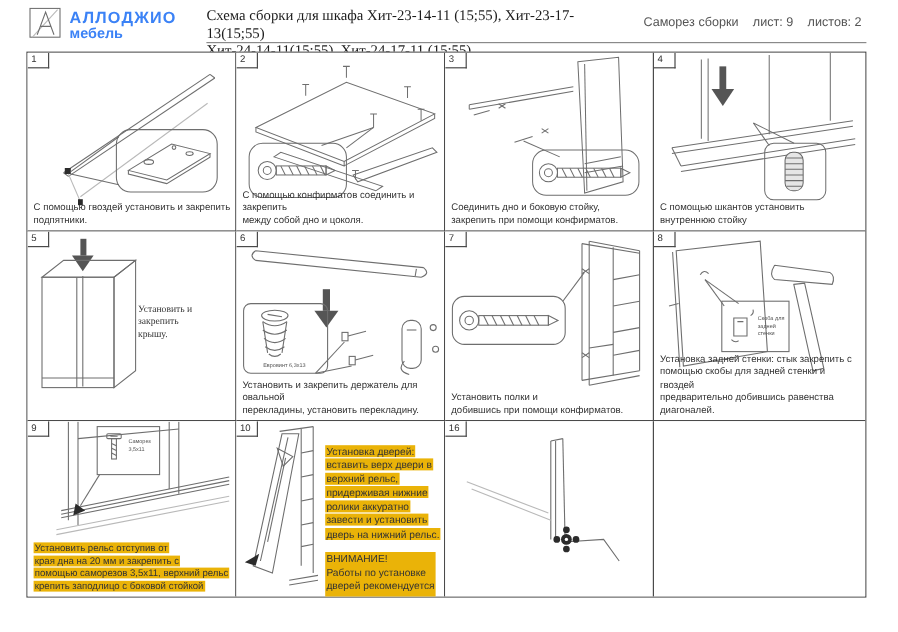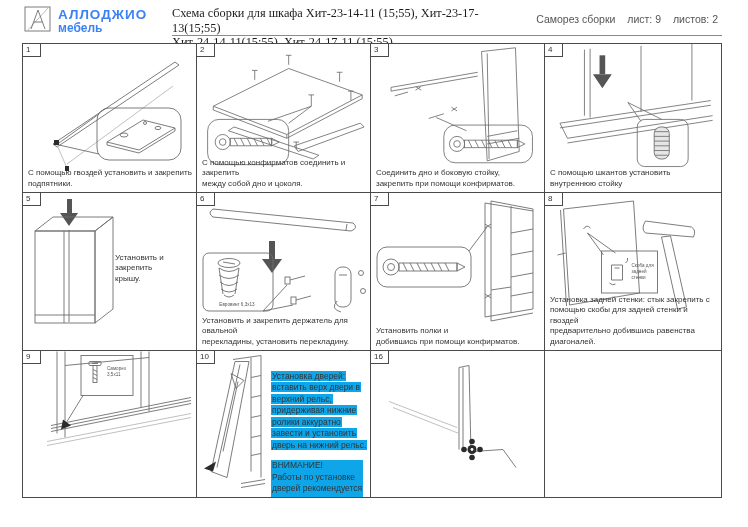--- a/index.html
+++ b/index.html
@@ -23,23 +23,23 @@
   .hline{position:absolute;left:150px;right:4px;top:31px;border-bottom:1px solid #8a8a8a;}
 
   
   .grid{position:absolute;left:22px;top:43px;display:grid;grid-template-columns:174px 174px 174px 176px;grid-template-rows:149px 158px 146px;border:1px solid #4a4a4a;background:#fff;}
   .cell{position:relative;border-right:1px solid #4a4a4a;border-bottom:1px solid #4a4a4a;overflow:hidden;background:#fff;}
   .cell.lc{border-right:none;}
   .cell.lr{border-bottom:none;}
   .num{position:absolute;top:0;left:0;width:14px;height:12px;border-right:1px solid #4a4a4a;border-bottom:1px solid #4a4a4a;font-size:8px;line-height:12px;padding-left:3px;background:#fff;z-index:3;}
   .art{position:absolute;left:0;top:0;width:100%;height:100%;z-index:1;}
   .cap{position:absolute;left:5px;right:3px;bottom:3px;font-size:8px;line-height:1.3;color:#333;white-space:pre-line;z-index:2;}
-  .cap5{position:absolute;left:92px;top:60px;right:4px;bottom:auto;}
+  .cap5{position:absolute;left:92px;top:60px;right:4px;bottom:auto;font-family:Liberation Serif, serif;}
   .cap11{bottom:8px;}
-  .hl{background:#0ea5e9;-webkit-box-decoration-break:clone;box-decoration-break:clone;padding:0 1px;}
+  .hl{background:#eab308;-webkit-box-decoration-break:clone;box-decoration-break:clone;padding:0 1px;}
   .txt10{position:absolute;left:74px;top:20px;width:97px;font-size:8.5px;line-height:1.35;white-space:pre-line;z-index:2;}
   .txt10 .p2{margin-top:9px;display:inline-block;}
   .tiny{font-size:4.6px;fill:#555;}
 </style>
 </head>
 <body>
 
 <div class="hdr">
   <svg class="logo" width="28" height="27" viewBox="0 0 28 27">
     <rect class="o" x="1" y="1" width="25" height="24"></rect>
@@ -334,20 +334,24 @@
       <g stroke="#6e6e6e" stroke-width=".7">
         <line x1="70" y1="18" x2="74" y2="20"></line>
           <line x1="70" y1="22" x2="74" y2="24"></line>
           <line x1="70" y1="26" x2="74" y2="28"></line>
       </g>
       <text class="tiny" x="84" y="18">Саморез</text>
       <text class="tiny" x="84" y="24">3,5х11</text>
       <line x1="60" y1="44" x2="44" y2="70"></line>
       <polygon class="blk" points="40,68 38,78 48,74"></polygon>
     </svg>
+    <div class="cap"><span class="hl">Установить рельс  отступив от
+края дна на 20 мм и закрепить  с
+помощью саморезов 3,5х11, верхний рельс
+крепить заподлицо с боковой стойкой</span></div>
   </div>
 
   <div class="cell lr">
     <div class="num">10</div>
     <svg class="art" viewBox="0 0 173 145">
       <line x1="54" y1="6" x2="54" y2="120"></line>
         <line x1="64" y1="4" x2="64" y2="126"></line>
       <line x1="36" y1="8" x2="64" y2="4"></line>
       <line x1="54" y1="26" x2="64" y2="24"></line>
         <line x1="54" y1="46" x2="64" y2="44"></line>

